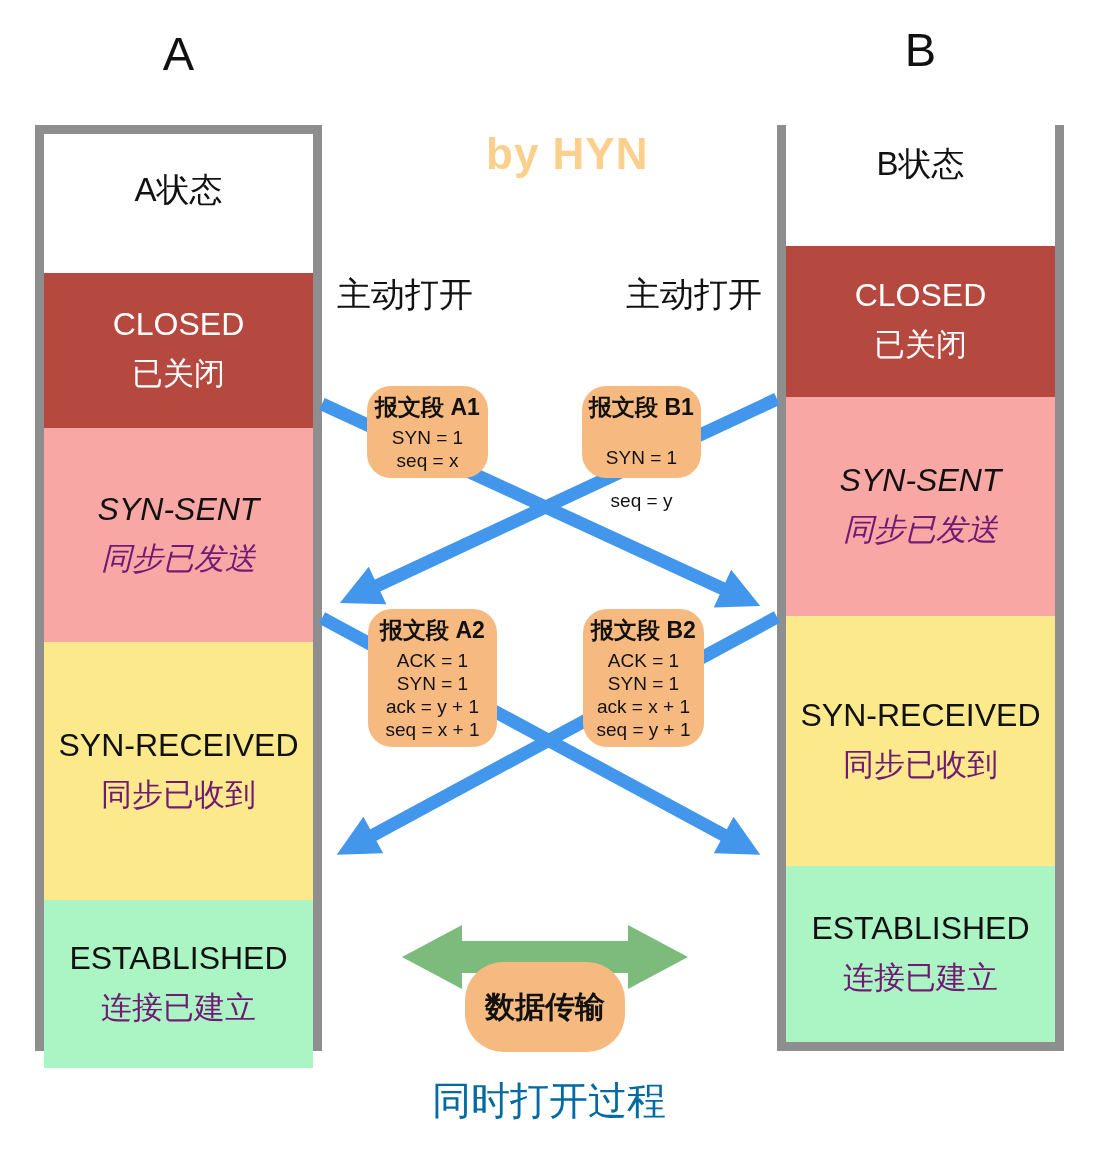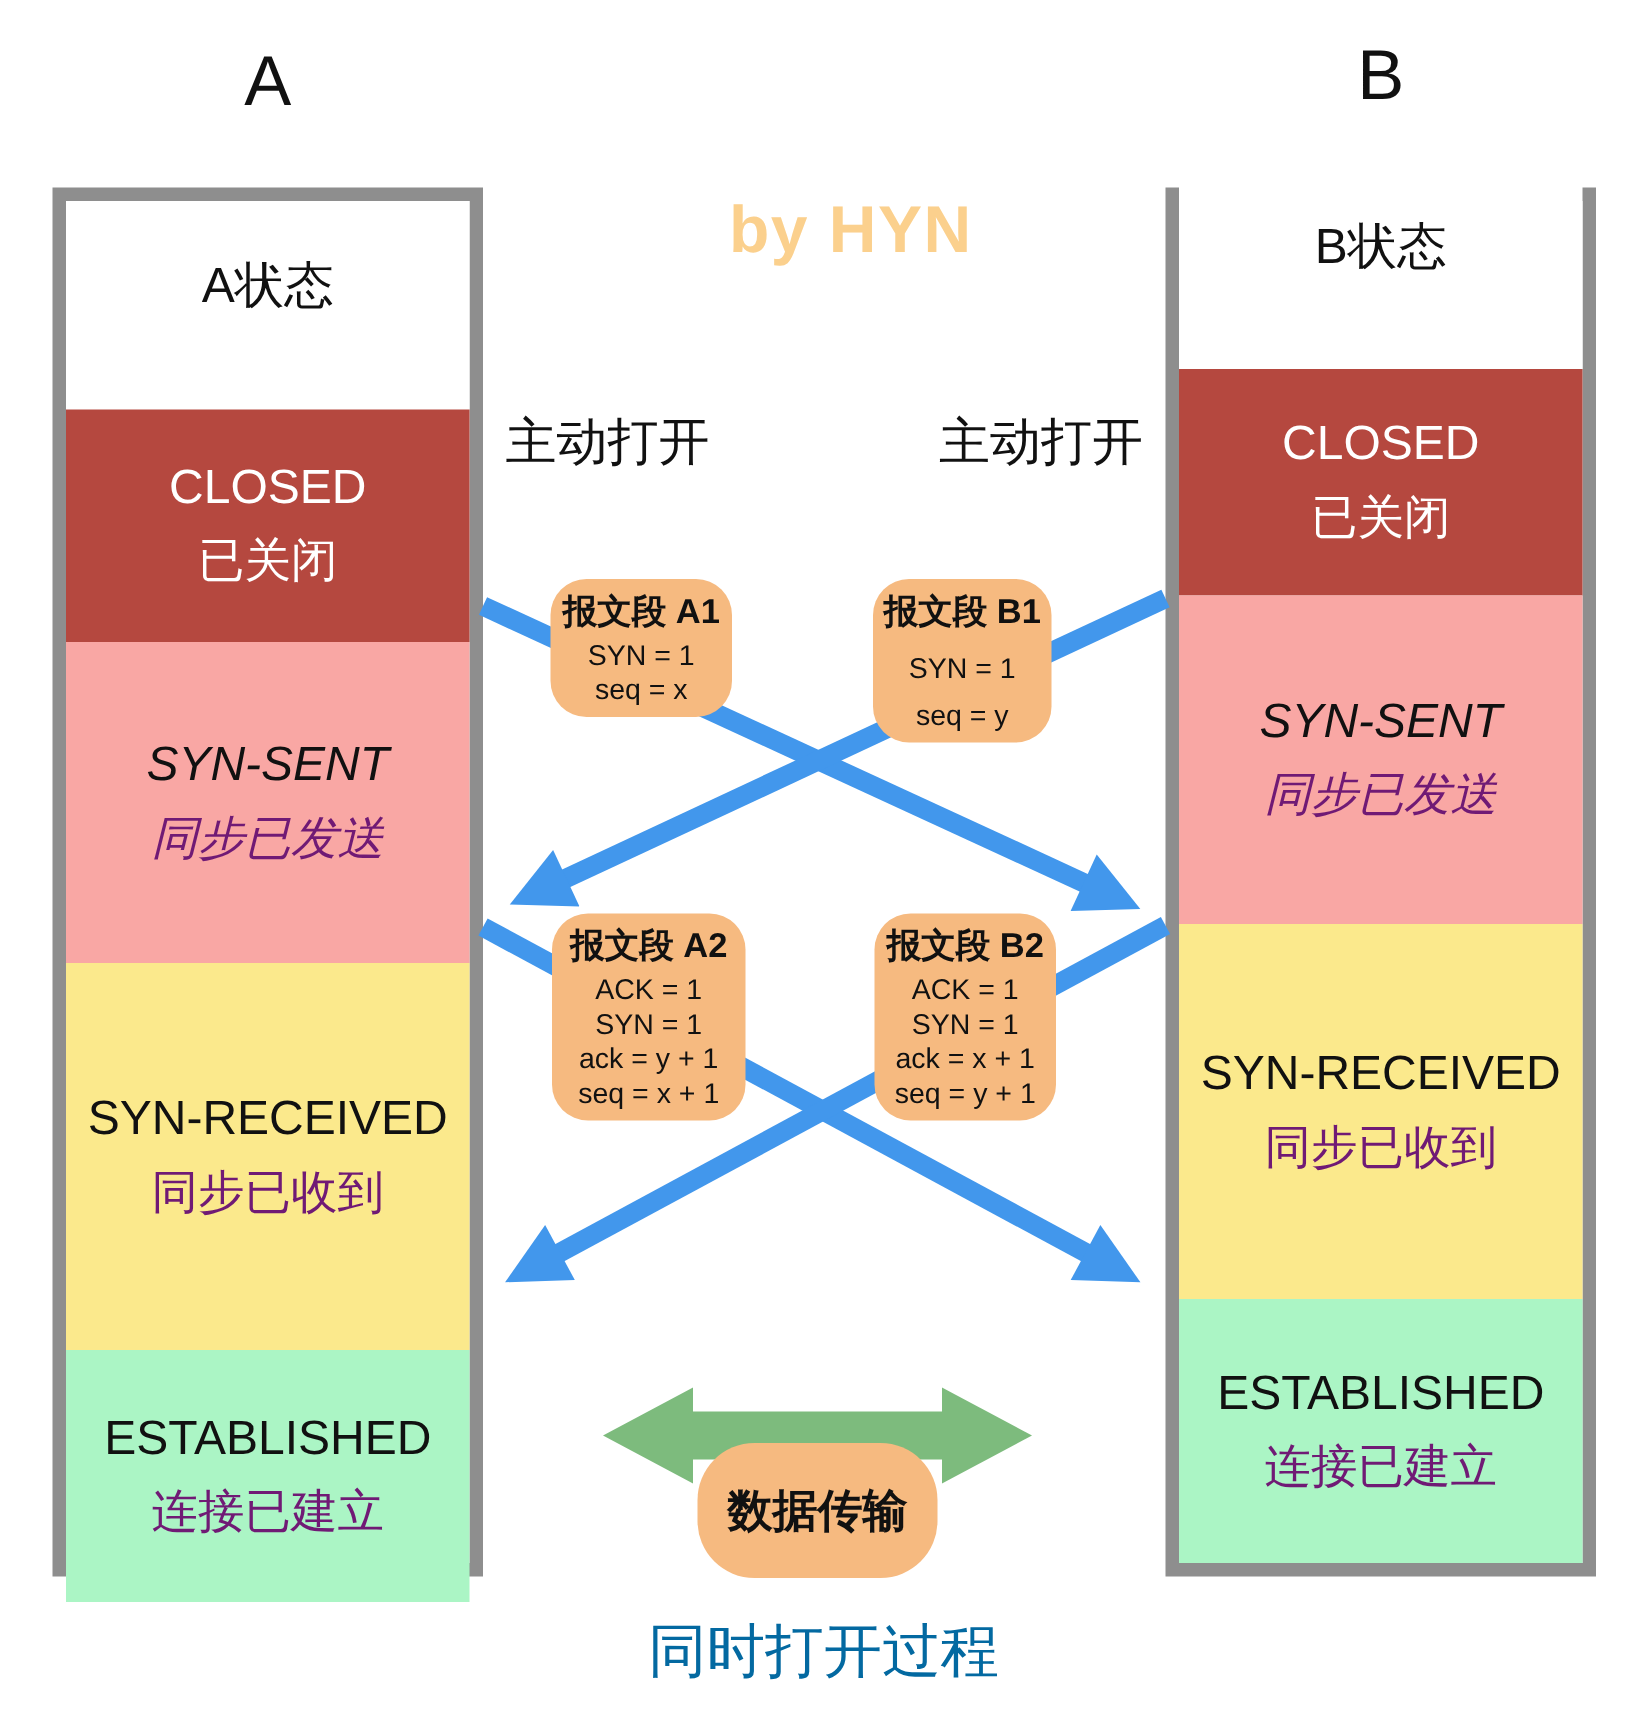--- a/index.html
+++ b/index.html
@@ -37,25 +37,25 @@
   .col-b .header{height:112px;} .col-b .closed{height:151px;} .col-b .synsent{height:219px;}
   .col-b .synrecv{height:250px;} .col-b .estab{height:176px;}
 
   .active-open{position:absolute;top:272px;font-size:34px;color:#111;}
   .active-open.left{left:337px;} .active-open.right{left:626px;}
 
   svg.arrows{position:absolute;left:0;top:0;z-index:3;}
 
   .segbox{position:absolute;z-index:4;background:var(--segbox);border-radius:24px;
     box-sizing:border-box;display:flex;flex-direction:column;align-items:center;
-    justify-content:space-between;padding:6px 4px;}
+    justify-content:flex-start;padding:6px 4px;}
   .segbox .title{font-size:23px;font-weight:bold;color:#111;margin-bottom:3px;white-space:nowrap;}
   .segbox .line{font-size:19px;color:#111;line-height:23px;white-space:nowrap;}
   #seg-a1{left:367px;top:386px;width:121px;height:92px;}
-  #seg-b1{left:582px;top:386px;width:119px;height:109px;}
+  #seg-b1{left:582px;top:386px;width:119px;height:92px;gap:20px;}
   #seg-a2{left:368px;top:609px;width:129px;height:138px;}
   #seg-b2{left:583px;top:609px;width:121px;height:138px;}
 
   .data-pill{position:absolute;z-index:4;left:465px;top:962px;width:160px;height:90px;
     background:var(--segbox);border-radius:38px;display:flex;align-items:center;
     justify-content:center;font-size:30px;font-weight:600;color:#111;}
 
   .caption{position:absolute;left:0;top:1074px;width:1098px;text-align:center;
     font-size:39px;color:#0369a1;}
 </style>

